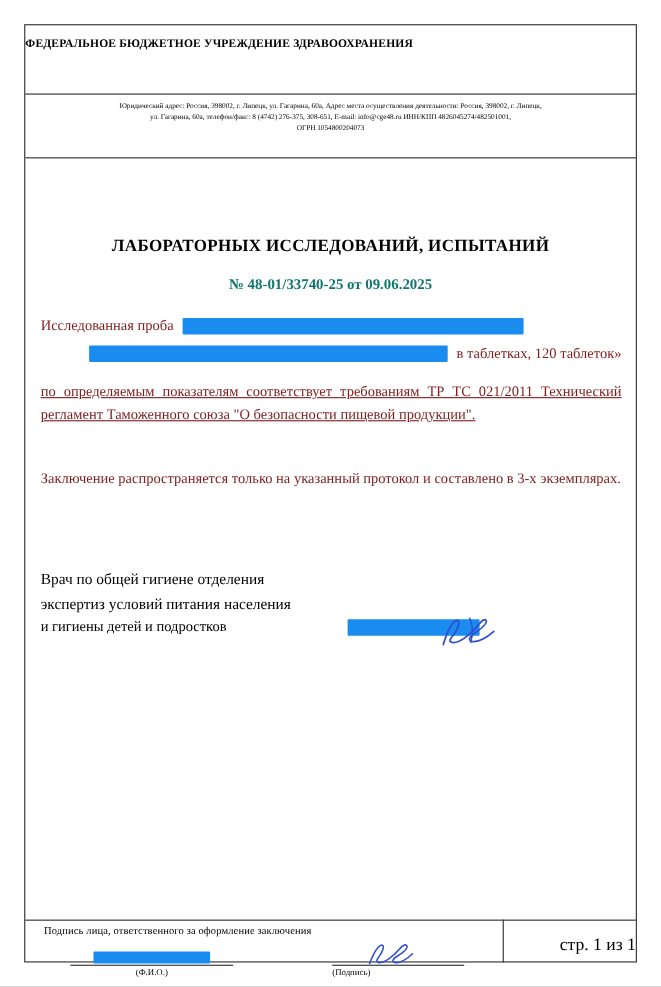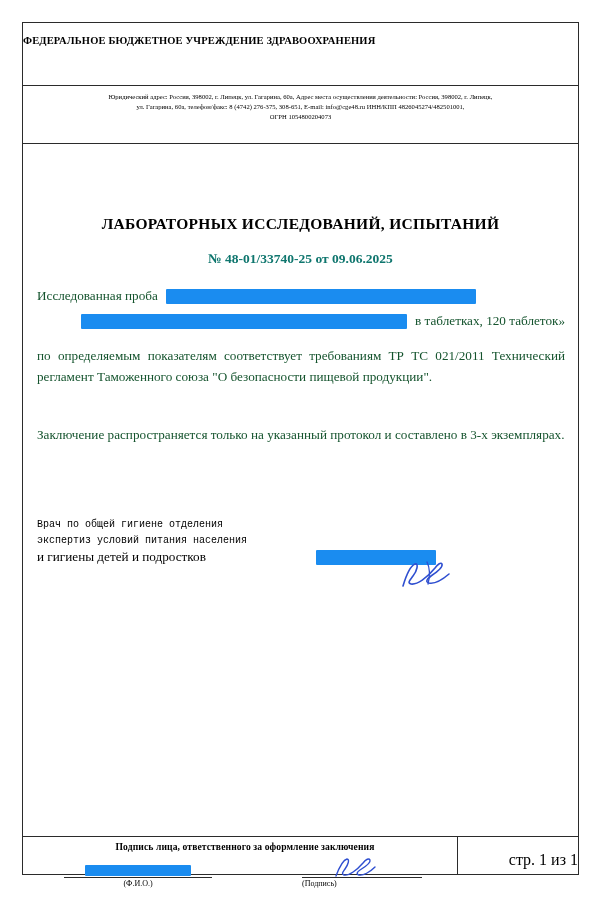--- a/index.html
+++ b/index.html
@@ -93,21 +93,21 @@
     margin-top: 18px;
     color: #0f766e;
   }
 
   
   .body {
     position: absolute;
     left: 37px;
     top: 285px;
     width: 528px;
-    color: #14532d;
+    color: #7f1d1d;
   }
   .p {
     font-size: 13.2px;
     line-height: 1.62;
     text-align: justify;
     margin: 0;
   }
   .lead-line {
     display: flex;
     align-items: center;
@@ -127,36 +127,35 @@
     display: flex;
     align-items: center;
     height: 24px;
     margin-top: 2px;
     padding-left: 44px;
   }
   .r2 { width: 342px; }
   .row2 .txt { font-size: 13.2px; margin-left: 8px; white-space: nowrap; }
 
   .p-block { margin-top: 6px; }
-  .p-block p { margin: 12px 0 0 0; }
+  .p-block p { margin: 12px 0 0 0; text-decoration: underline; }
   .p-note { margin-top: 36px; }
   .p-note p { margin: 0; }
 
   
   .sig {
     position: absolute;
     left: 37px;
     top: 517px;
     width: 528px;
     color: #000;
   }
   .sig-line {
-    font-size: 10px;
+    font-size: 14px;
     line-height: 1.62;
-    font-family: Liberation Mono, monospace;
   }
   .sig-row {
     display: flex;
     align-items: center;
   }
   .sig-row .sig-text { font-size: 13.2px; }
   .sig-name-redact {
     width: 120px;
     height: 15px;
     background: #1a8cf0;
@@ -183,22 +182,21 @@
   }
   .footer-left {
     position: absolute;
     left: 40px;
     top: 841px;
     width: 410px;
     color: #000;
   }
   .footer-title {
     font-size: 9.6px;
-    font-weight: bold;
-    text-align: center;
+    font-weight: normal;
     letter-spacing: 0.1px;
   }
   .footer-sublines {
     position: relative;
     margin-top: 14px;
     height: 18px;
   }
   .fio-redact {
     position: absolute;
     left: 45px;

